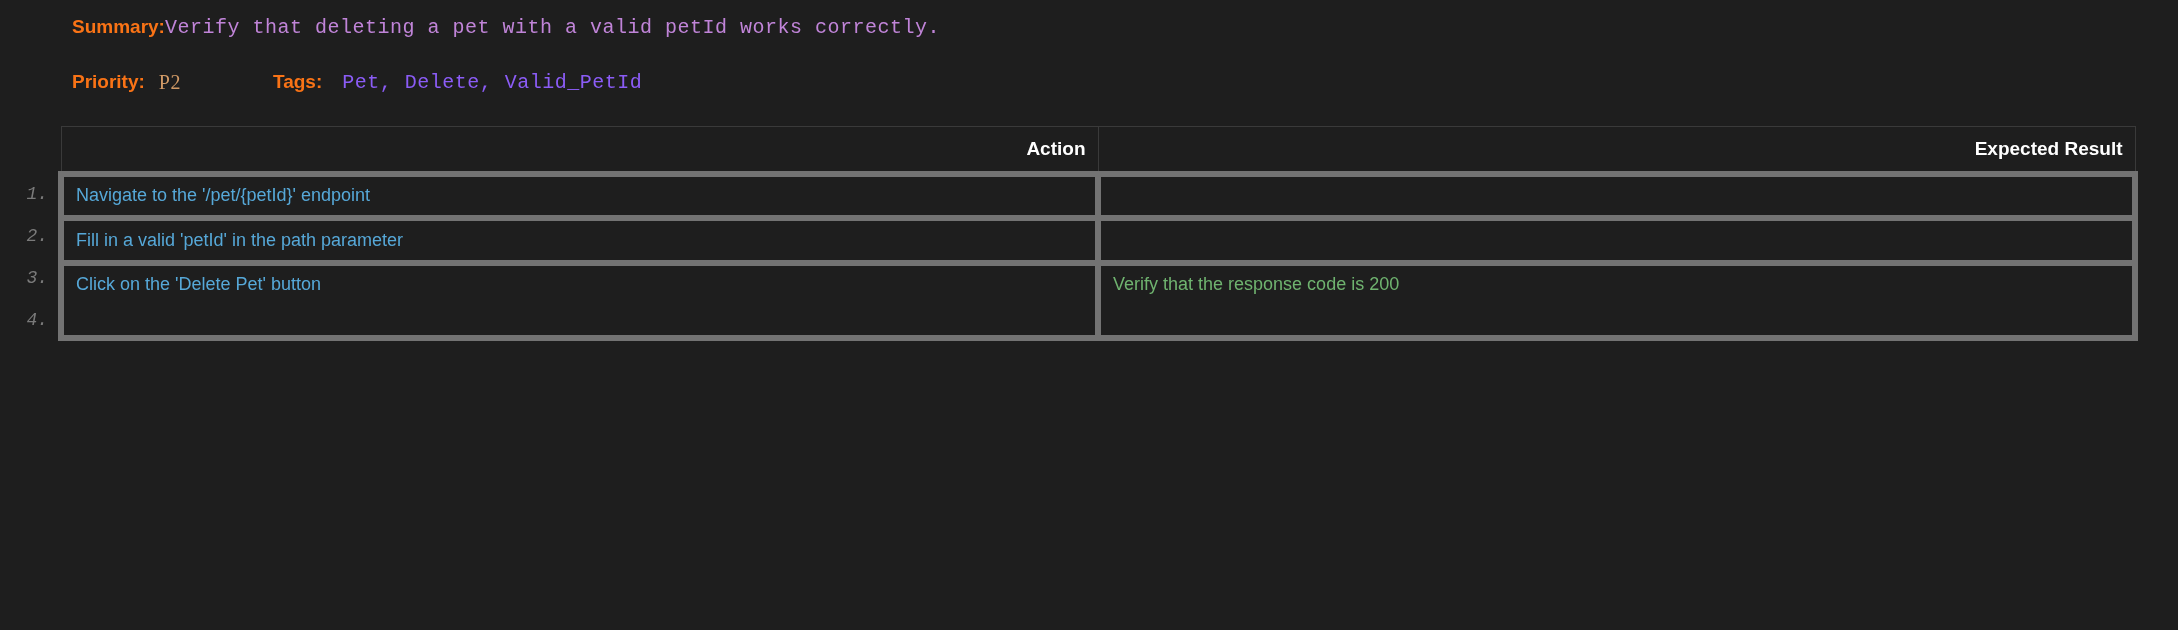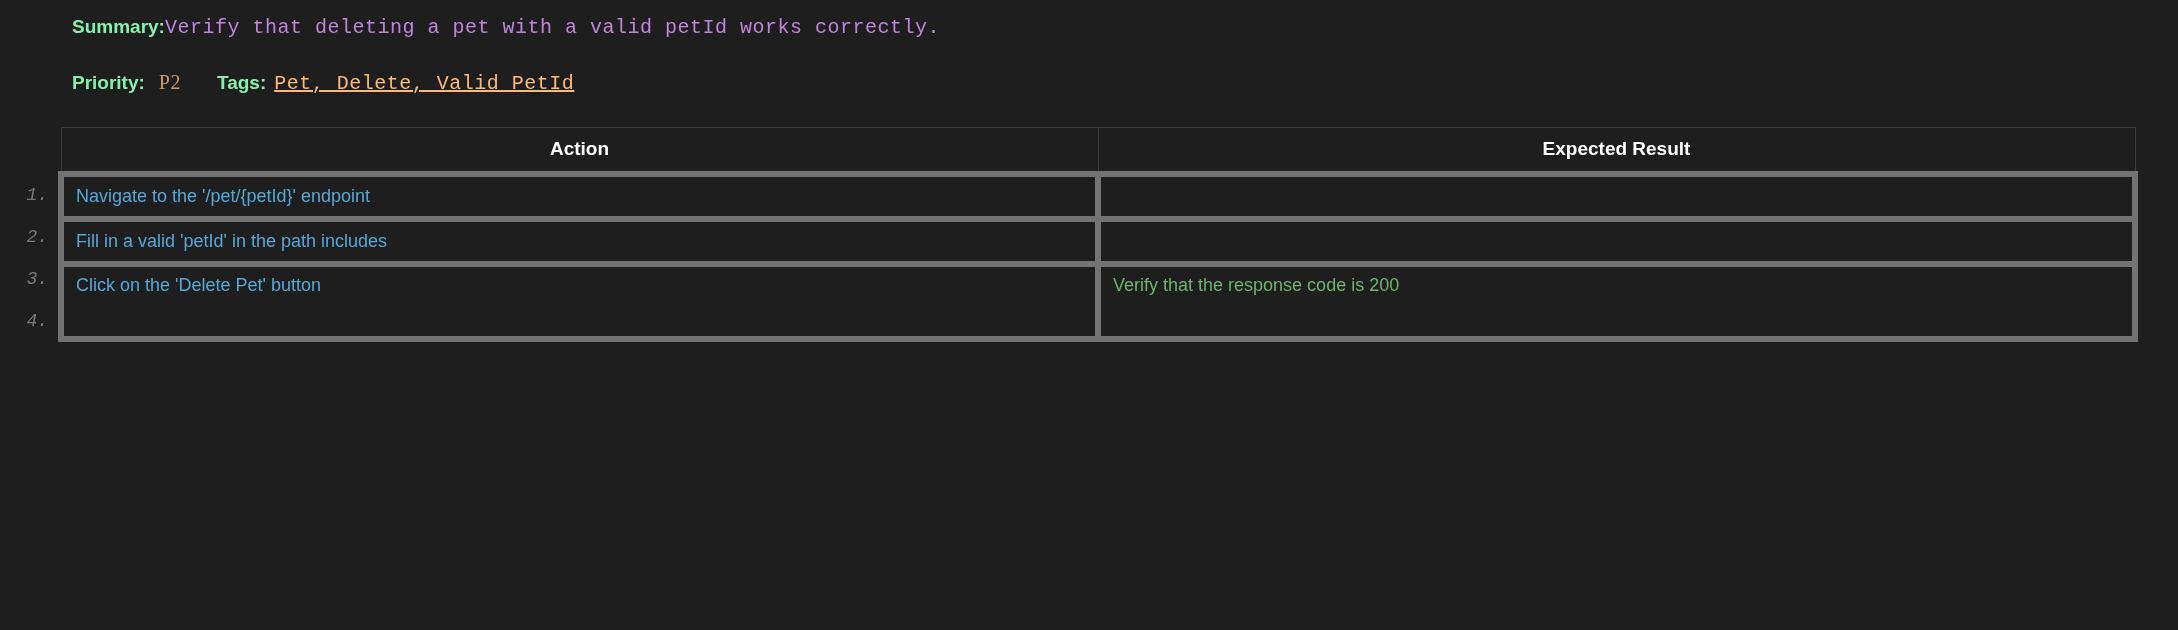--- a/index.html
+++ b/index.html
@@ -26,58 +26,57 @@
       margin-bottom: 32px;
       padding-left: 72px;
       align-items: baseline;
     }
 
     .meta-row:last-of-type {
       margin-bottom: 24px;
     }
 
     .label {
-      color: #86efac;
+      color: #f97316;
       font-size: 19px;
       font-weight: 600;
     }
 
     .value-summary {
       color: #c084d8;
       font-family: 'Consolas', 'Courier New', monospace;
       font-size: 20px;
       letter-spacing: 0.5px;
     }
 
     .priority-group {
       display: inline-flex;
-      align-items: center;
-      margin-right: 36px;
+      align-items: flex-start;
+      margin-right: 92px;
     }
 
     .tags-group {
       display: inline-flex;
       align-items: baseline;
     }
 
     .value-priority {
       color: #d19a66;
       font-family: Liberation Serif, serif;
       font-size: 20px;
       margin-left: 14px;
       letter-spacing: 0.5px;
     }
 
     .value-tags {
-      color: #fdba74;
+      color: #8b5cf6;
       font-family: 'Consolas', 'Courier New', monospace;
       font-size: 20px;
-      margin-left: 8px;
+      margin-left: 20px;
       letter-spacing: 0.5px;
-      text-decoration: underline;
     }
 
     .table-wrap {
       display: flex;
       padding-left: 10px;
       padding-right: 40px;
     }
 
     .row-nums {
       width: 48px;
@@ -102,21 +101,21 @@
       width: 100%;
       flex: 1;
       border: 1px solid #3a3a3a;
     }
 
     th {
       background-color: #1e1e1e;
       color: #ffffff;
       font-size: 19px;
       font-weight: 700;
-      text-align: center;
+      text-align: right;
       padding: 10px 12px;
       border: 1px solid #3a3a3a;
       height: 47px;
     }
 
     td {
       border: 6px solid #737373;
       padding: 8px 12px;
       height: 42px;
       font-size: 18px;
@@ -176,21 +175,21 @@
           <th>Action</th>
           <th>Expected Result</th>
         </tr>
       </thead>
       <tbody>
         <tr>
           <td class="cell-action">Navigate to the '/pet/{petId}' endpoint</td>
           <td class="cell-expected"></td>
         </tr>
         <tr>
-          <td class="cell-action">Fill in a valid 'petId' in the path includes</td>
+          <td class="cell-action">Fill in a valid 'petId' in the path parameter</td>
           <td class="cell-expected"></td>
         </tr>
         <tr>
           <td class="cell-action">Click on the 'Delete Pet' button</td>
           <td class="cell-expected">Verify that the response code is 200</td>
         </tr>
       </tbody>
     </table>
   </div>
 

